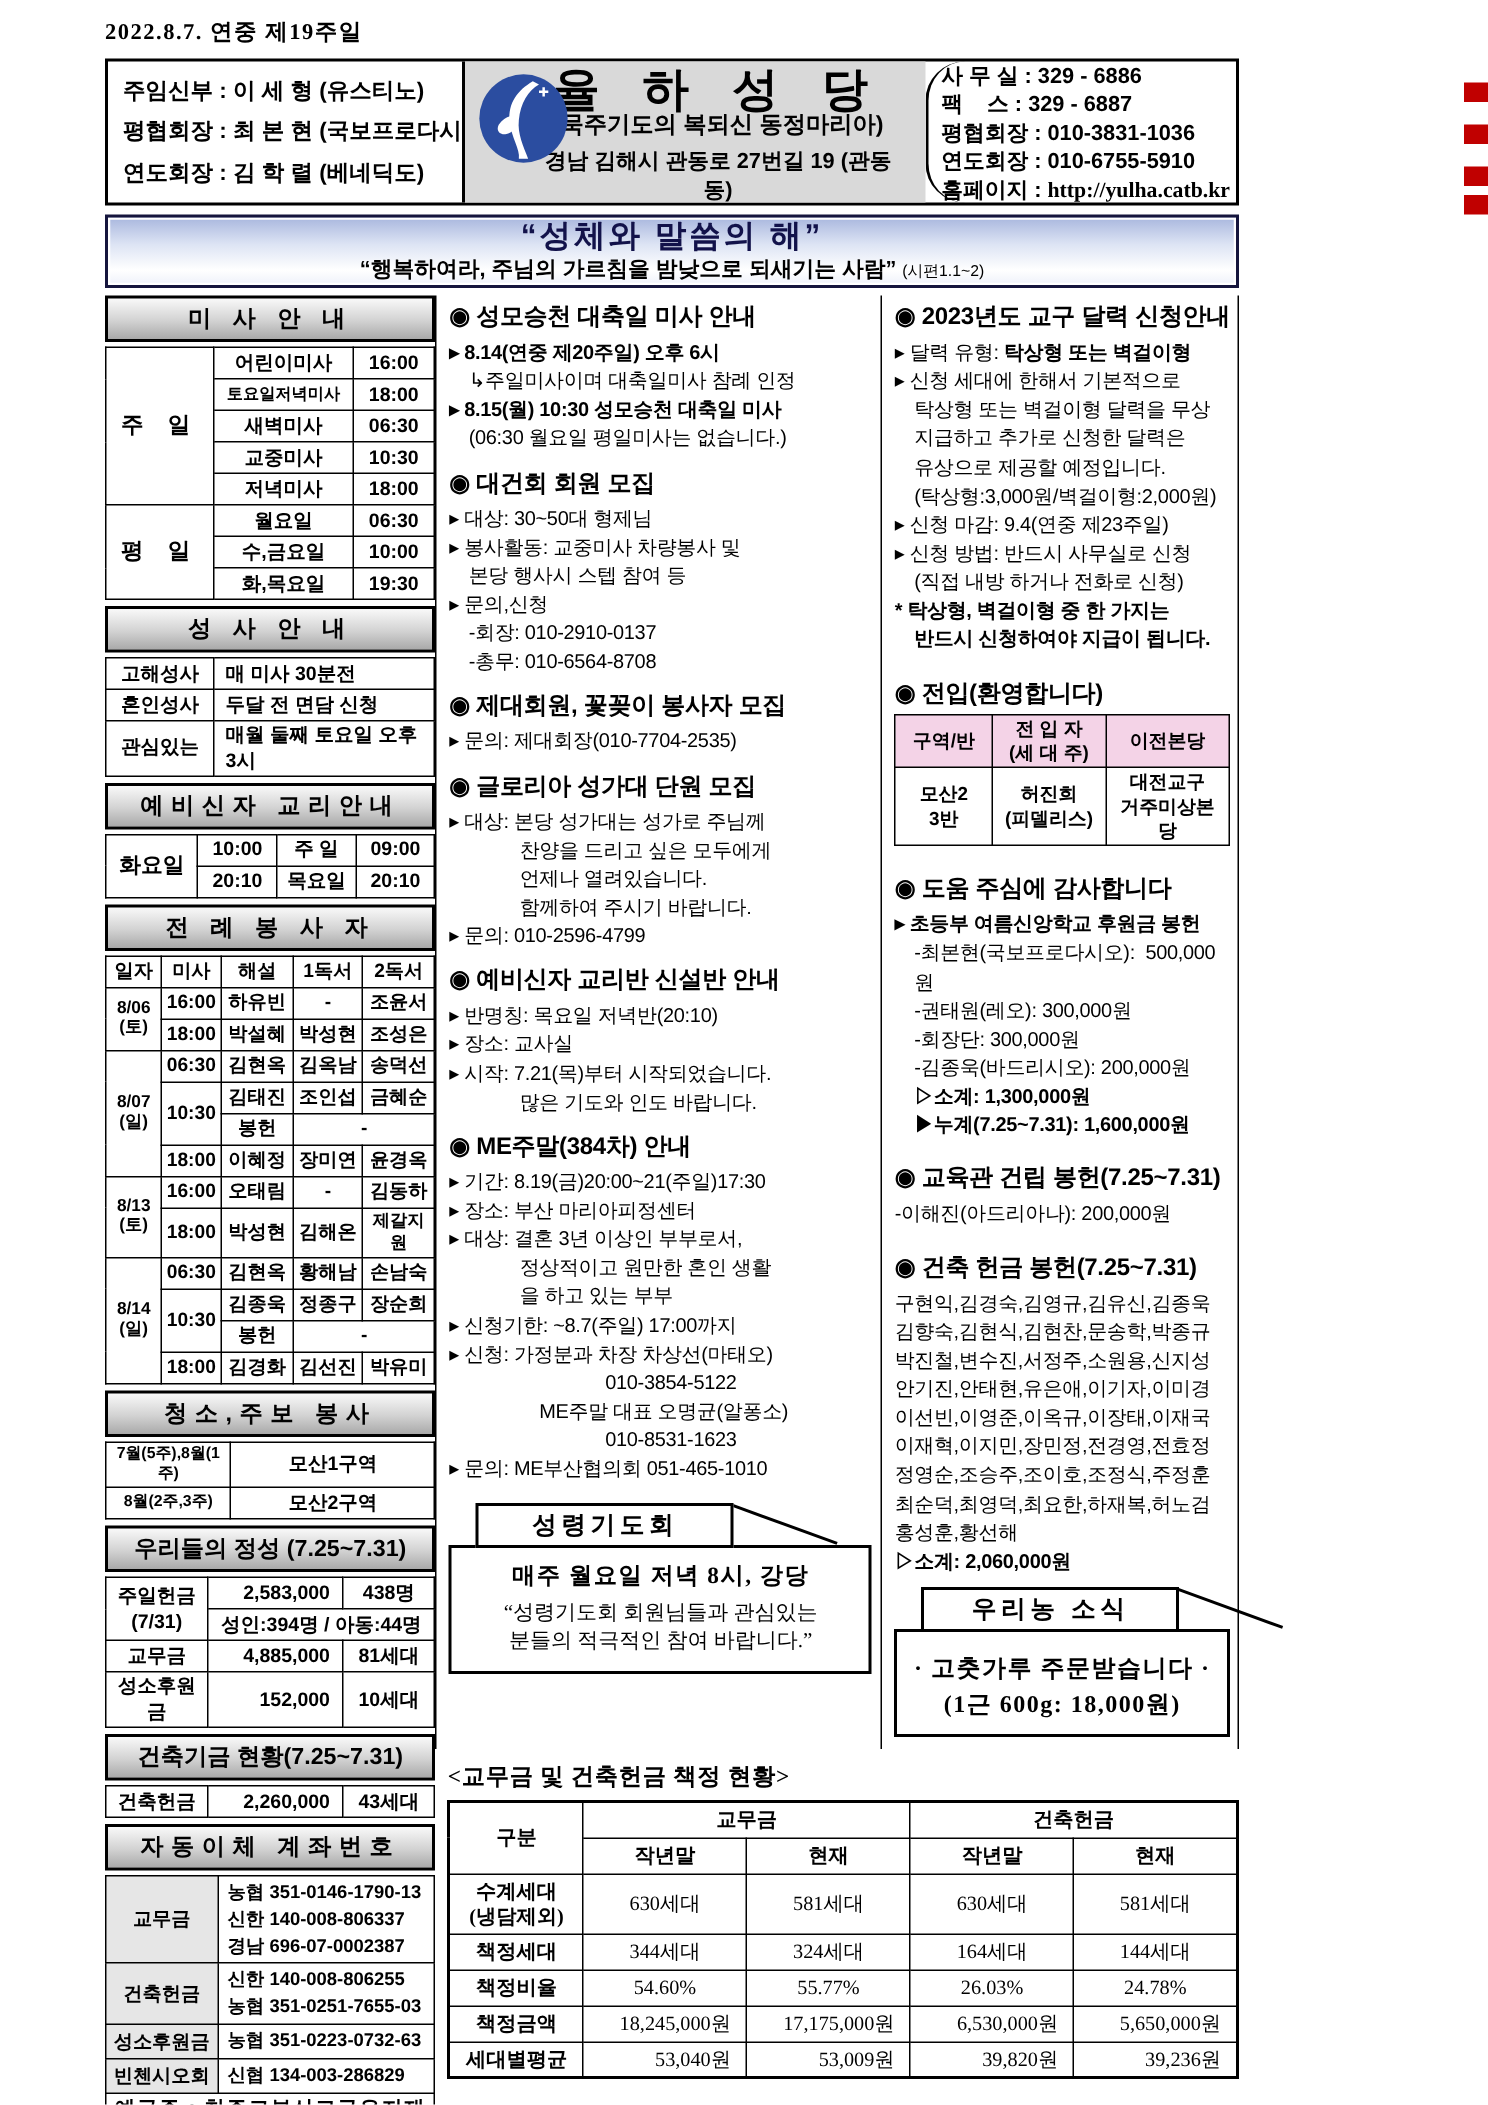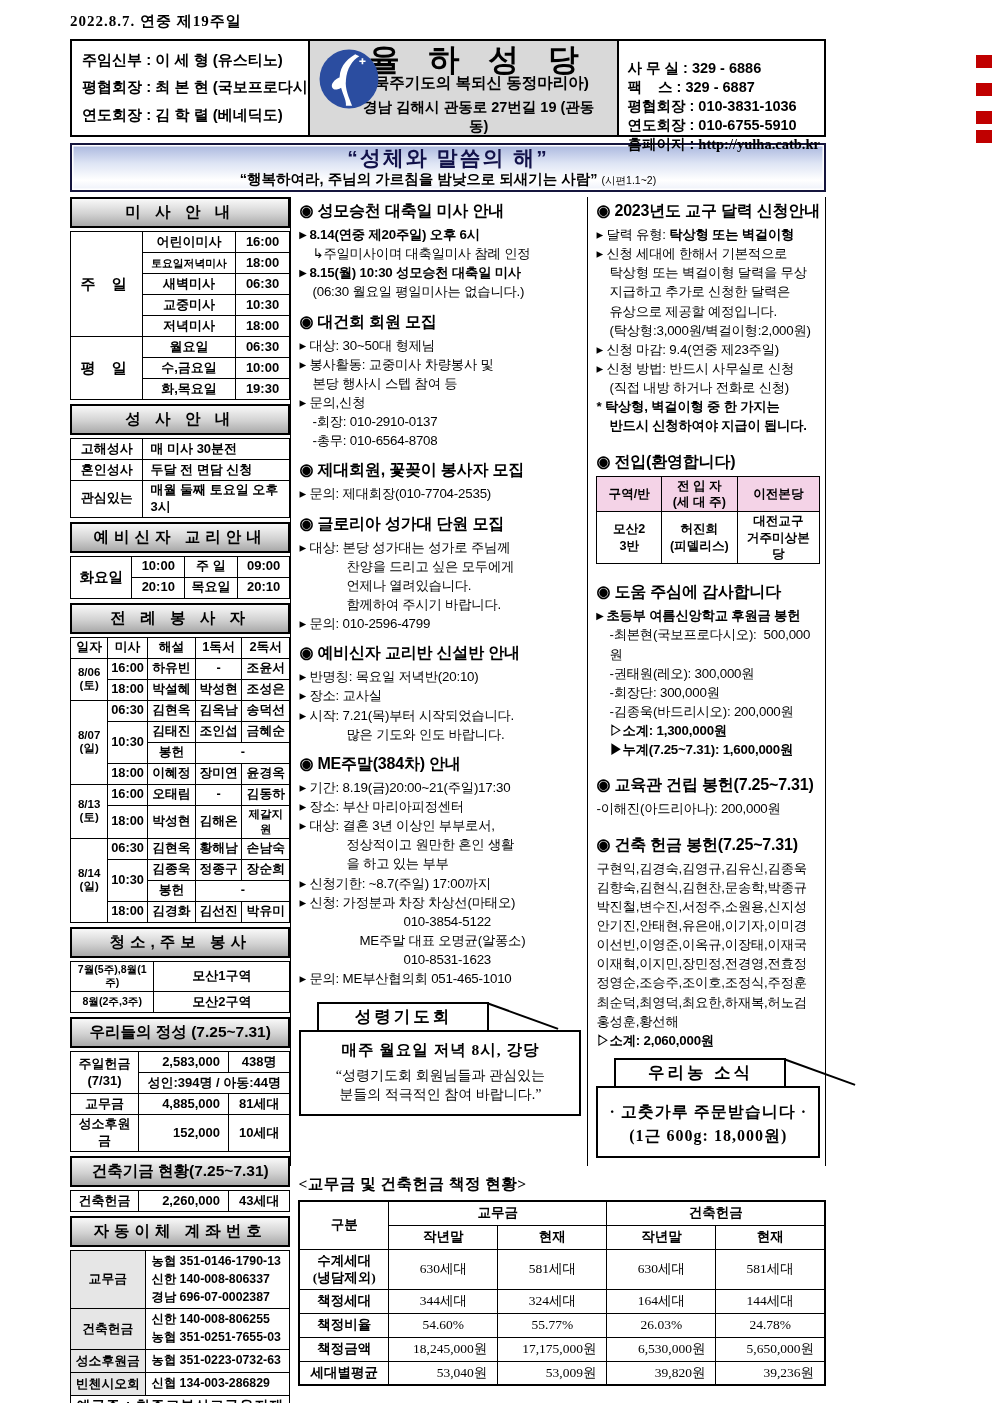--- a/index.html
+++ b/index.html
@@ -11,21 +11,21 @@
 
   
   .header-row { display:flex; border:2.5px solid #000; height:98px; }
   .hl { width:238px; border-right:2px solid #000; display:flex; flex-direction:column; justify-content:space-around; padding:6px 6px 6px 10px; }
   .hl .hline { font-weight:bold; font-size:15px; white-space:nowrap; }
   .hc { width:352px; background:#d9d9d9; position:relative; text-align:center; padding:2px 16px 0 46px; }
   .hc-name { font-size:31px; font-weight:bold; letter-spacing:10px; line-height:1.1; }
   .hc-sub  { font-size:15.5px; font-weight:bold; margin-top:-4px; }
   .hc-addr { font-size:14.5px; font-weight:bold; margin-top:4px; }
   .logo { position:absolute; left:8px; top:7px; width:62px; height:62px; }
-  .hr { flex:1; border-left:2px solid #000; padding:18px 4px 4px 8px; display:flex; flex-direction:column; justify-content:space-around; }
+  .hr { flex:1; border-left:2px solid #000; padding:0 4px 4px 8px; display:flex; flex-direction:column; justify-content:space-around;border-radius:26px; }
   .hr .hline { font-weight:bold; font-size:14.5px; white-space:pre; }
   .hr .url { font-family:"Liberation Serif", serif; text-decoration:none; color:#000; }
   .red-mark { position:absolute; right:0; width:16px; height:13px; background:#c00000; }
 
   
   .banner { margin-top:6px; border:2.5px solid #15153d; height:49px; text-align:center; padding-top:1px;
             background:linear-gradient(180deg,#a9b7de 0%,#dde4f4 40%,#ffffff 78%,#eef1fa 100%);
             box-shadow: inset 0 0 0 1.5px #fff; }
   .banner-title { font-size:21px; font-weight:900; color:#12124a; letter-spacing:2px; line-height:1.15; }
   .banner-sub { font-size:14.5px; font-weight:bold; }

